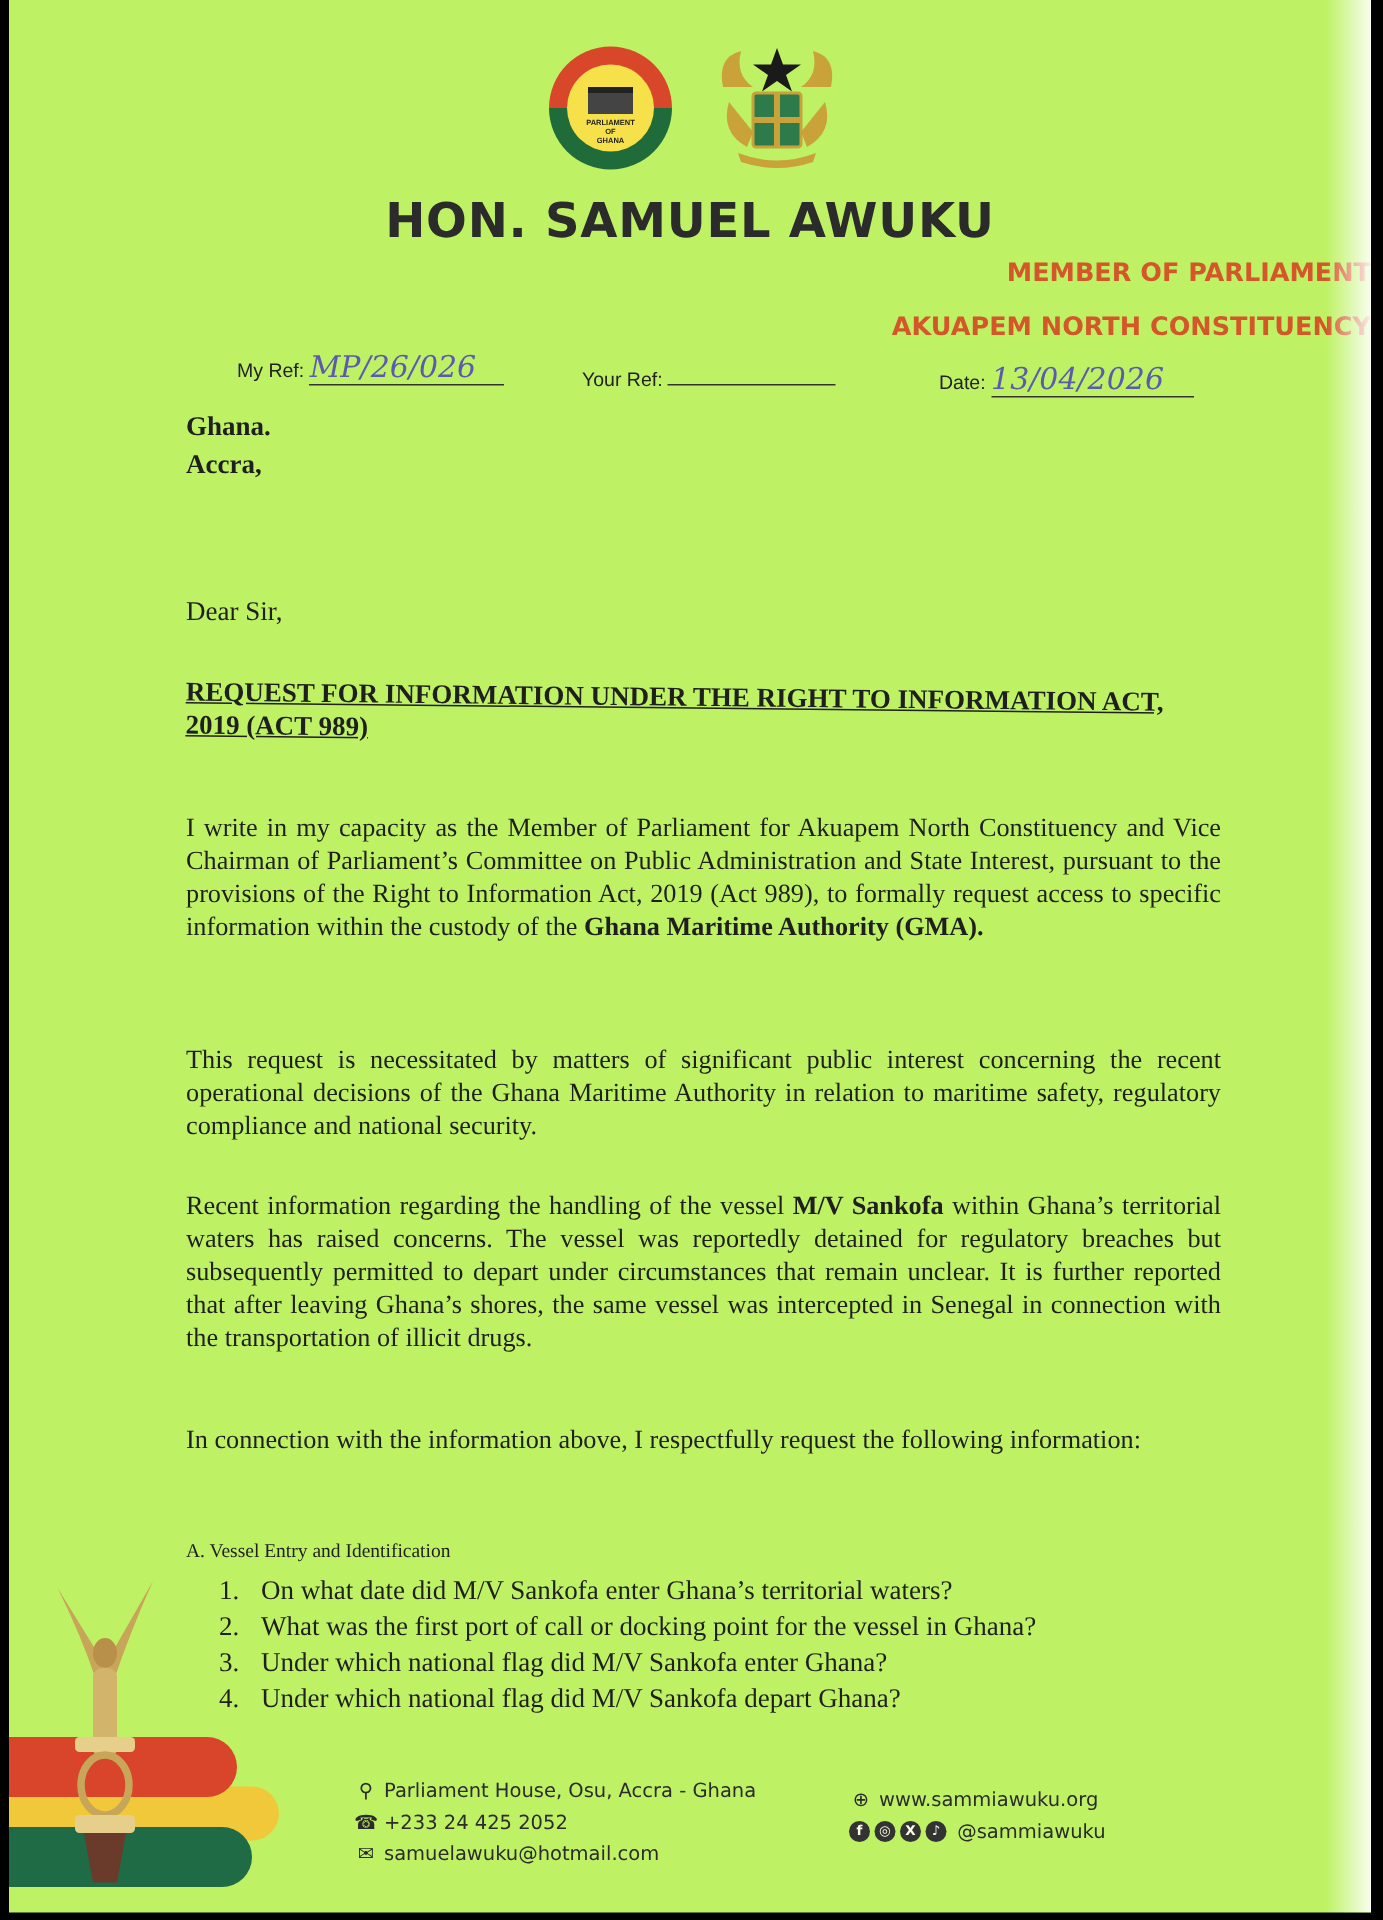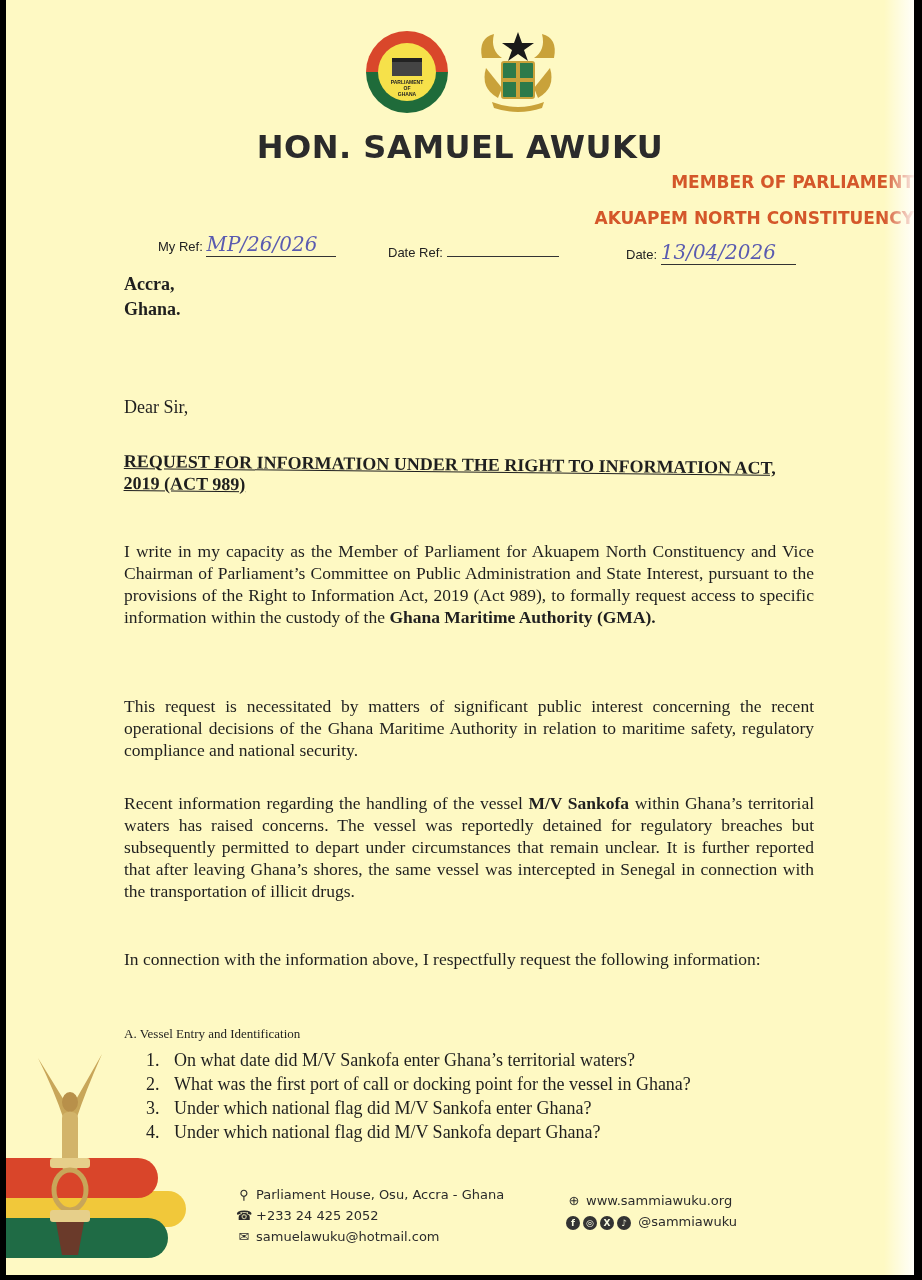--- a/index.html
+++ b/index.html
@@ -1,21 +1,21 @@
 <!DOCTYPE html>
 <html><head>
 <meta charset="utf-8">
 <style>
   html, body { margin: 0; padding: 0; }
   body {
     width: 922px; height: 1280px; background: #000; position: relative; overflow: hidden;
   }
   .page {
     position: absolute; left: 6px; top: 0; width: 908px; height: 1275px;
-    background: #fef9c3; overflow: hidden;
+    background: #bef264; overflow: hidden;
   }
   .page::after {
     content: ""; position: absolute; right: 0; top: 0; width: 30px; height: 100%;
     background: linear-gradient(to right, rgba(251,252,227,0), rgba(255,255,255,0.9));
   }
   .logos { position: absolute; left: 360px; top: 28px; display: flex; gap: 28px; align-items: center; }
   .seal {
     width: 82px; height: 82px; border-radius: 50%; position: relative;
     background: conic-gradient(from -90deg, #d9472b 0 180deg, #1f6b3a 180deg 360deg);
     display: flex; align-items: center; justify-content: center;
@@ -104,31 +104,31 @@
 
   <div class="hon">HON. SAMUEL AWUKU</div>
   <div class="sub sub1">MEMBER OF PARLIAMENT</div>
   <div class="sub sub2">AKUAPEM NORTH CONSTITUENCY</div>
 
   <div class="refrow" style="left:152px;">
     <span>My Ref:</span>
     <span class="hand uline" style="width:130px;">MP/26/026</span>
   </div>
   <div class="refrow" style="left:382px; top:244px;">
-    <span>Date Ref:</span>
+    <span>Your Ref:</span>
     <span class="uline" style="width:112px; height:12px;"></span>
   </div>
   <div class="refrow" style="left:620px; top:240px;">
     <span>Date:</span>
     <span class="hand uline" style="width:135px;">13/04/2026</span>
   </div>
 
   <div class="body addr">
+    <div>Ghana.</div>
     <div>Accra,</div>
-    <div>Ghana.</div>
   </div>
 
   <div class="body greet">Dear Sir,</div>
 
   <div class="body subject">REQUEST FOR INFORMATION UNDER THE RIGHT TO INFORMATION ACT, 2019 (ACT 989)</div>
 
   <div class="body para p1">
     <span>I write in my capacity as the Member of Parliament for Akuapem North Constituency and Vice Chairman of Parliament’s Committee on Public Administration and State Interest, pursuant to the provisions of the Right to Information Act, 2019 (Act 989), to formally request access to specific information within the custody of the </span><b>Ghana Maritime Authority (GMA).</b>
   </div>
 

